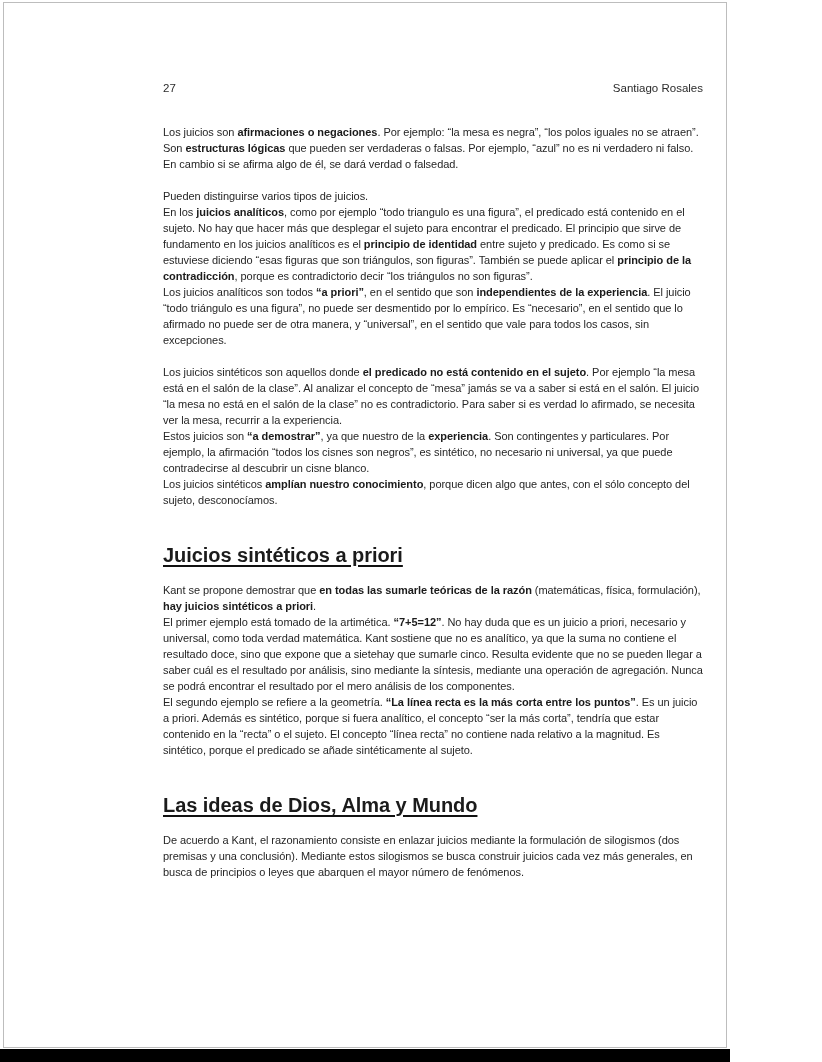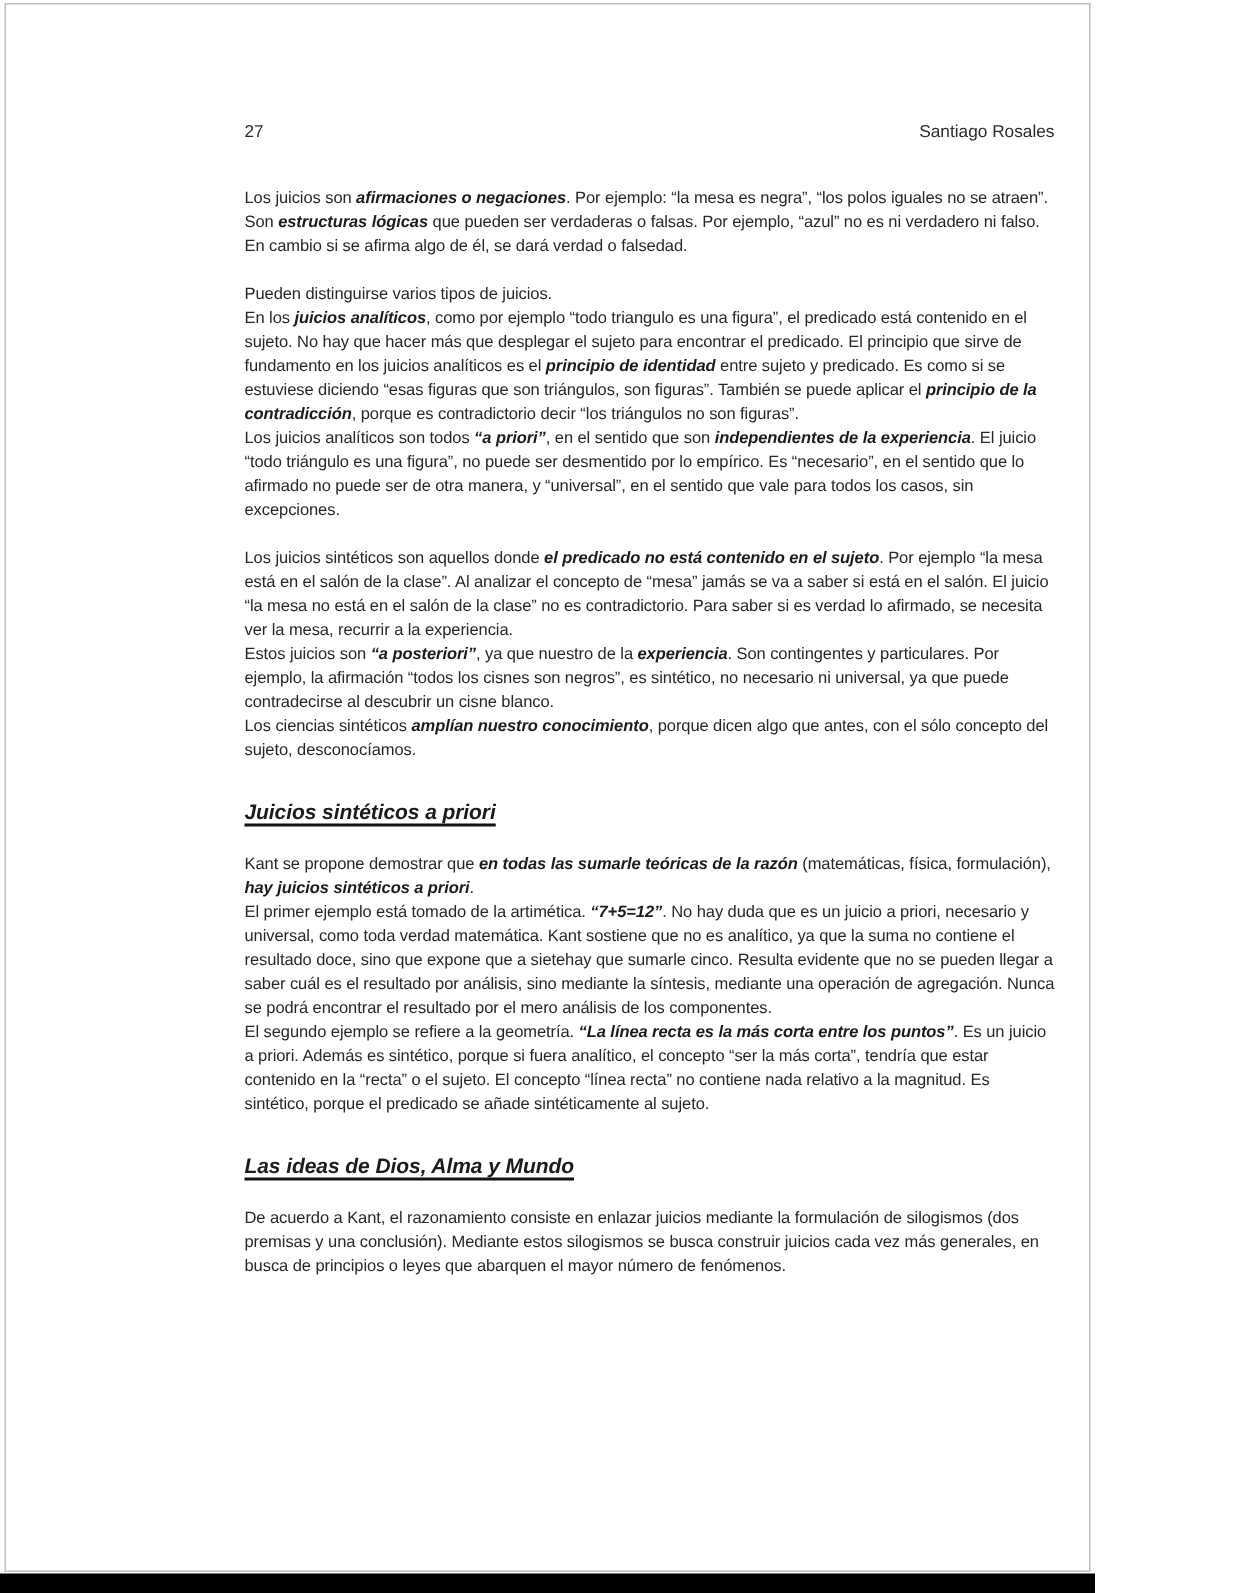--- a/index.html
+++ b/index.html
@@ -34,52 +34,52 @@
   #doc-body p {
     margin: 0;
     font-size: 11px;
     line-height: 16px;
     letter-spacing: -0.05px;
     color: #262626;
     text-align: left;
   }
   #doc-body .gap { height: 16px; }
   #doc-body h2 {
-    margin: 6px 0 0 0;
-    font-size: 14px;
+    margin: 20px 0 0 0;
+    font-size: 20px;
     line-height: 22px;
     font-weight: bold;
     color: #111111;
     text-decoration: underline;
     text-underline-offset: 3px;
     text-decoration-thickness: 1.5px;
     letter-spacing: -0.05px;
   }
-  #doc-body .b { font-weight: bold; color: #1b1b1b; font-style: italic; }
+  #doc-body .b { font-weight: bold; color: #1b1b1b; }
 </style>
 </head>
 <body>
 
 <div class="screen">
   <div class="page-frame"></div>
   <div class="content">
     <div class="doc-header">
       <span>27</span>
       <span>Santiago Rosales</span>
     </div>
     <div id="doc-body">
         <p><span class="">Los juicios son </span><span class="b">afirmaciones o negaciones</span><span class="">. Por ejemplo: “la mesa es negra”, “los polos iguales no se atraen”. Son </span><span class="b">estructuras lógicas</span><span class=""> que pueden ser verdaderas o falsas. Por ejemplo, “azul” no es ni verdadero ni falso. En cambio si se afirma algo de él, se dará verdad o falsedad.</span></p>
         <div class="gap"></div>
         <p><span class="">Pueden distinguirse varios tipos de juicios.</span></p>
         <p><span class="">En los </span><span class="b">juicios analíticos</span><span class="">, como por ejemplo “todo triangulo es una figura”, el predicado está contenido en el sujeto. No hay que hacer más que desplegar el sujeto para encontrar el predicado. El principio que sirve de fundamento en los juicios analíticos es el </span><span class="b">principio de identidad</span><span class=""> entre sujeto y predicado. Es como si se estuviese diciendo “esas figuras que son triángulos, son figuras”. También se puede aplicar el </span><span class="b">principio de la contradicción</span><span class="">, porque es contradictorio decir “los triángulos no son figuras”.</span></p>
         <p><span class="">Los juicios analíticos son todos </span><span class="b">“a priori”</span><span class="">, en el sentido que son </span><span class="b">independientes de la experiencia</span><span class="">. El juicio “todo triángulo es una figura”, no puede ser desmentido por lo empírico. Es “necesario”, en el sentido que lo afirmado no puede ser de otra manera, y “universal”, en el sentido que vale para todos los casos, sin excepciones.</span></p>
         <div class="gap"></div>
         <p><span class="">Los juicios sintéticos son aquellos donde </span><span class="b">el predicado no está contenido en el sujeto</span><span class="">. Por ejemplo “la mesa está en el salón de la clase”. Al analizar el concepto de “mesa” jamás se va a saber si está en el salón. El juicio “la mesa no está en el salón de la clase” no es contradictorio. Para saber si es verdad lo afirmado, se necesita ver la mesa, recurrir a la experiencia.</span></p>
-        <p><span class="">Estos juicios son </span><span class="b">“a posteriori”</span><span class="">, ya que nuestro de la </span><span class="b">experiencia</span><span class="">. Son contingentes y particulares. Por ejemplo, la afirmación “todos los cisnes son negros”, es sintético, no necesario ni universal, ya que puede contradecirse al descubrir un cisne blanco.</span></p>
-        <p><span class="">Los ciencias sintéticos </span><span class="b">amplían nuestro conocimiento</span><span class="">, porque dicen algo que antes, con el sólo concepto del sujeto, desconocíamos.</span></p>
+        <p><span class="">Estos juicios son </span><span class="b">“a demostrar”</span><span class="">, ya que nuestro de la </span><span class="b">experiencia</span><span class="">. Son contingentes y particulares. Por ejemplo, la afirmación “todos los cisnes son negros”, es sintético, no necesario ni universal, ya que puede contradecirse al descubrir un cisne blanco.</span></p>
+        <p><span class="">Los juicios sintéticos </span><span class="b">amplían nuestro conocimiento</span><span class="">, porque dicen algo que antes, con el sólo concepto del sujeto, desconocíamos.</span></p>
         <div class="gap"></div>
         <h2><span class="b">Juicios sintéticos a priori</span></h2>
         <div class="gap"></div>
         <p><span class="">Kant se propone demostrar que </span><span class="b">en todas las sumarle teóricas de la razón</span><span class=""> (matemáticas, física, formulación), </span><span class="b">hay juicios sintéticos a priori</span><span class="">.</span></p>
         <p><span class="">El primer ejemplo está tomado de la artimética. </span><span class="b">“7+5=12”</span><span class="">. No hay duda que es un juicio a priori, necesario y universal, como toda verdad matemática. Kant sostiene que no es analítico, ya que la suma no contiene el resultado doce, sino que expone que a sietehay que sumarle cinco. Resulta evidente que no se pueden llegar a saber cuál es el resultado por análisis, sino mediante la síntesis, mediante una operación de agregación. Nunca se podrá encontrar el resultado por el mero análisis de los componentes.</span></p>
         <p><span class="">El segundo ejemplo se refiere a la geometría. </span><span class="b">“La línea recta es la más corta entre los puntos”</span><span class="">. Es un juicio a priori. Además es sintético, porque si fuera analítico, el concepto “ser la más corta”, tendría que estar contenido en la “recta” o el sujeto. El concepto “línea recta” no contiene nada relativo a la magnitud. Es sintético, porque el predicado se añade sintéticamente al sujeto.</span></p>
         <div class="gap"></div>
         <h2><span class="b">Las ideas de Dios, Alma y Mundo</span></h2>
         <div class="gap"></div>
         <p><span class="">De acuerdo a Kant, el razonamiento consiste en enlazar juicios mediante la formulación de silogismos (dos premisas y una conclusión). Mediante estos silogismos se busca construir juicios cada vez más generales, en busca de principios o leyes que abarquen el mayor número de fenómenos.</span></p>

